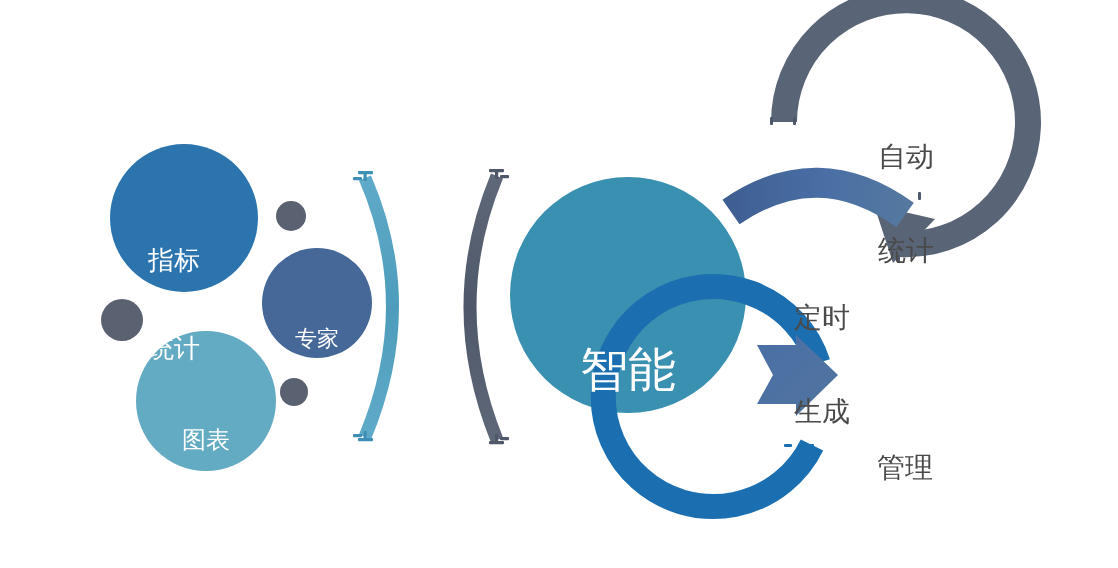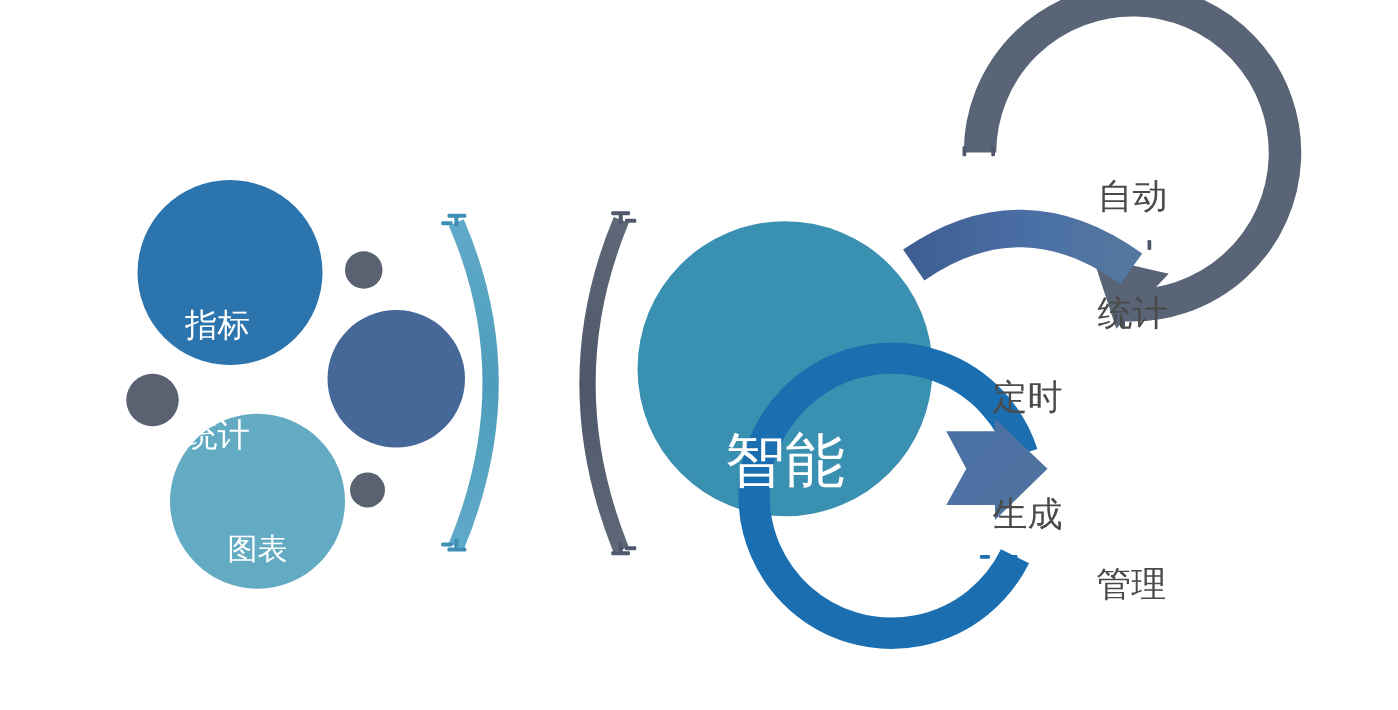--- a/index.html
+++ b/index.html
@@ -149,20 +149,21 @@
     </g>
 
   </svg>
 
   <div class="lbl lbl-white" style="left:99px; top:188px; width:150px; font-size:26px;">
     <span>指标</span>
     <span>统计</span>
   </div>
 
   <div class="lbl lbl-white" style="left:262px; top:278px; width:110px; font-size:22px;">
+    <span>专家</span>
   </div>
 
   <div class="lbl lbl-white" style="left:136px; top:373px; width:140px; font-size:24px;">
     <span>图表</span>
   </div>
 
   <div class="lbl lbl-white" style="left:510px; top:235px; width:236px; font-size:48px;">
     <span>智能</span>
   </div>
 

